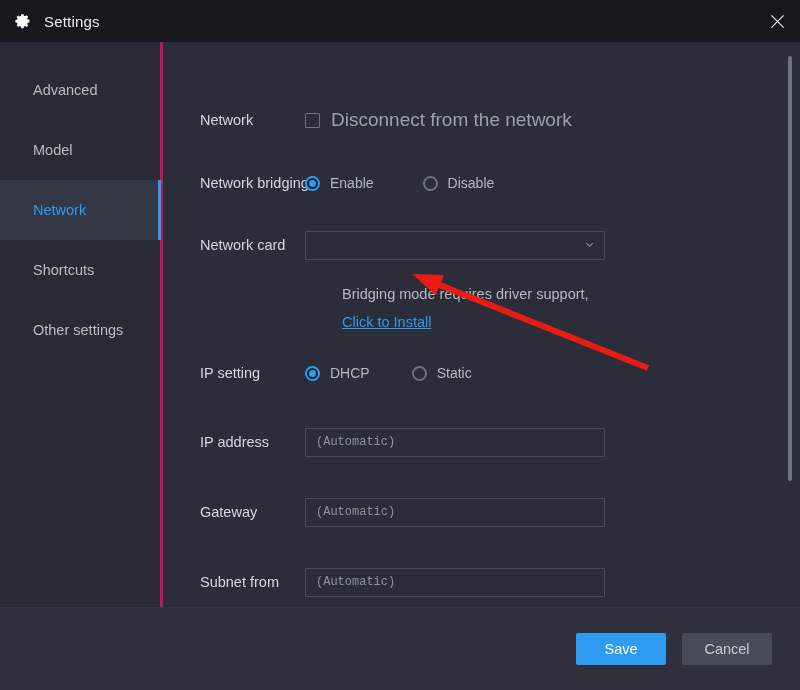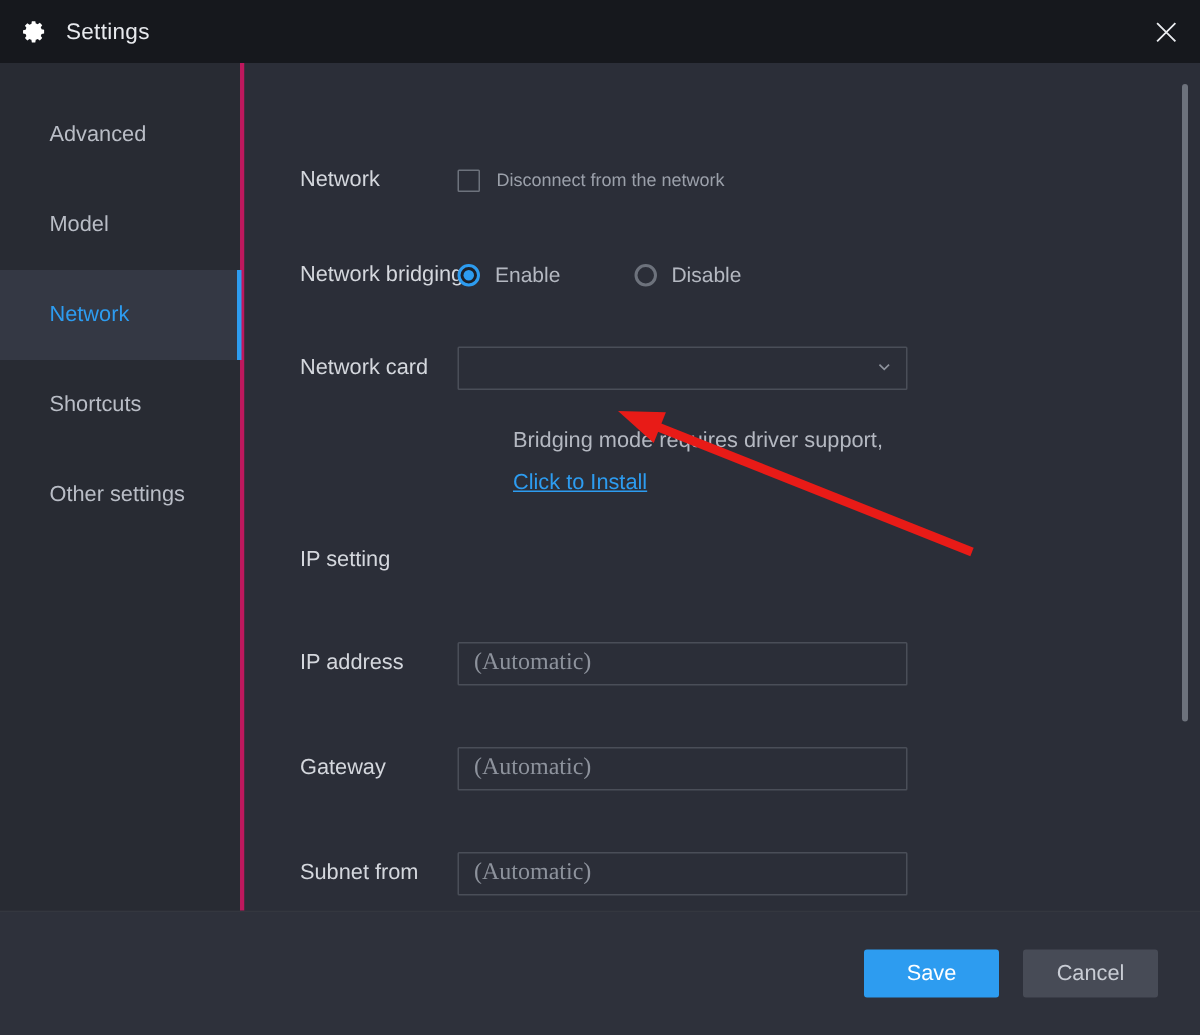--- a/index.html
+++ b/index.html
@@ -82,21 +82,21 @@
 
   
   .checkbox-box {
     width: 15px; height: 15px;
     border: 1px solid #6d727c;
     background: transparent;
     border-radius: 1px;
     cursor: pointer;
     flex: 0 0 15px;
   }
-  .checkbox-label { margin-left: 11px; color: #9ba0aa; font-size: 12px; }
+  .checkbox-label { margin-left: 11px; color: #9ba0aa; font-size: 19px; }
 
   
   .radio-group { display: flex; align-items: center; }
   .radio {
     width: 15px; height: 15px; border-radius: 50%;
     border: 2px solid #6d727c;
     background: transparent;
     position: relative; cursor: pointer; flex: 0 0 15px;
   }
   .radio.checked { border-color: #2d9cf0; background: #1d2028; }
@@ -121,22 +121,22 @@
   .select-box .chev {
     position: absolute; right: 9px; top: 50%;
     transform: translateY(-55%);
     width: 11px; height: 11px;
   }
   .text-input {
     width: 300px; height: 29px;
     border: 1px solid #4a4e58;
     background: #2b2e38;
     color: #d4d7dd;
-    font-size: 16px;
-    font-family: Liberation Serif, serif;
+    font-size: 12px;
+    font-family: Liberation Mono, monospace;
     padding: 0 10px;
     border-radius: 1px;
     outline: none;
   }
   .text-input::placeholder { color: #8d929c; }
 
   
   .hint-block { padding-left: 179px; }
   .hint-text { color: #b4b8c1; font-size: 14.5px; }
   .hint-link {
@@ -256,20 +256,26 @@
           </div>
         </div>
 
         <div class="hint-block" style="margin-top:21px;">
           <div class="hint-text">Bridging mode requires driver support,</div>
           <a class="hint-link">Click to Install</a>
         </div>
 
         <div class="row" style="height:42px; margin-top:21px;">
           <div class="row-label">IP setting</div>
+          <div class="row-field radio-group">
+            <div class="radio checked"></div>
+            <span class="radio-label">DHCP</span>
+            <div class="radio" style="margin-left:42px;"></div>
+            <span class="radio-label">Static</span>
+          </div>
         </div>
 
         <div class="row" style="height:40px; margin-top:28px;">
           <div class="row-label">IP address</div>
           <div class="row-field">
             <input class="text-input" type="text" placeholder="(Automatic)" style="">
           </div>
         </div>
 
         <div class="row" style="height:40px; margin-top:30px;">

